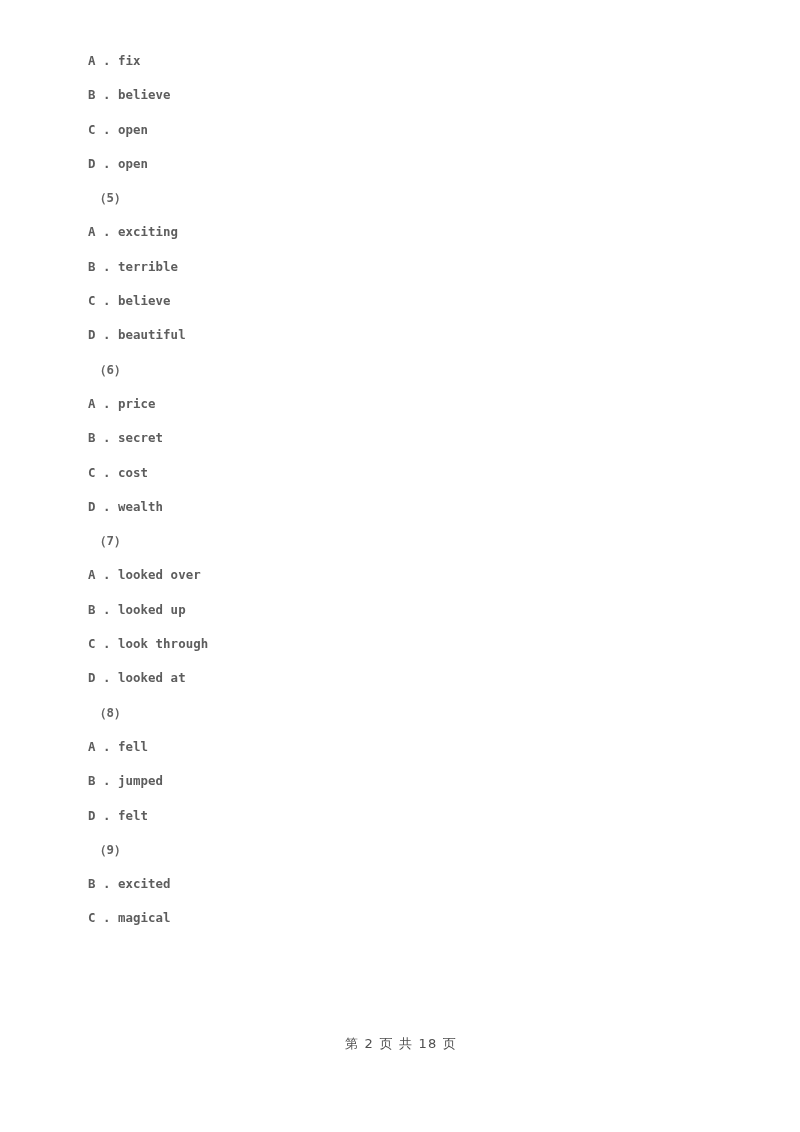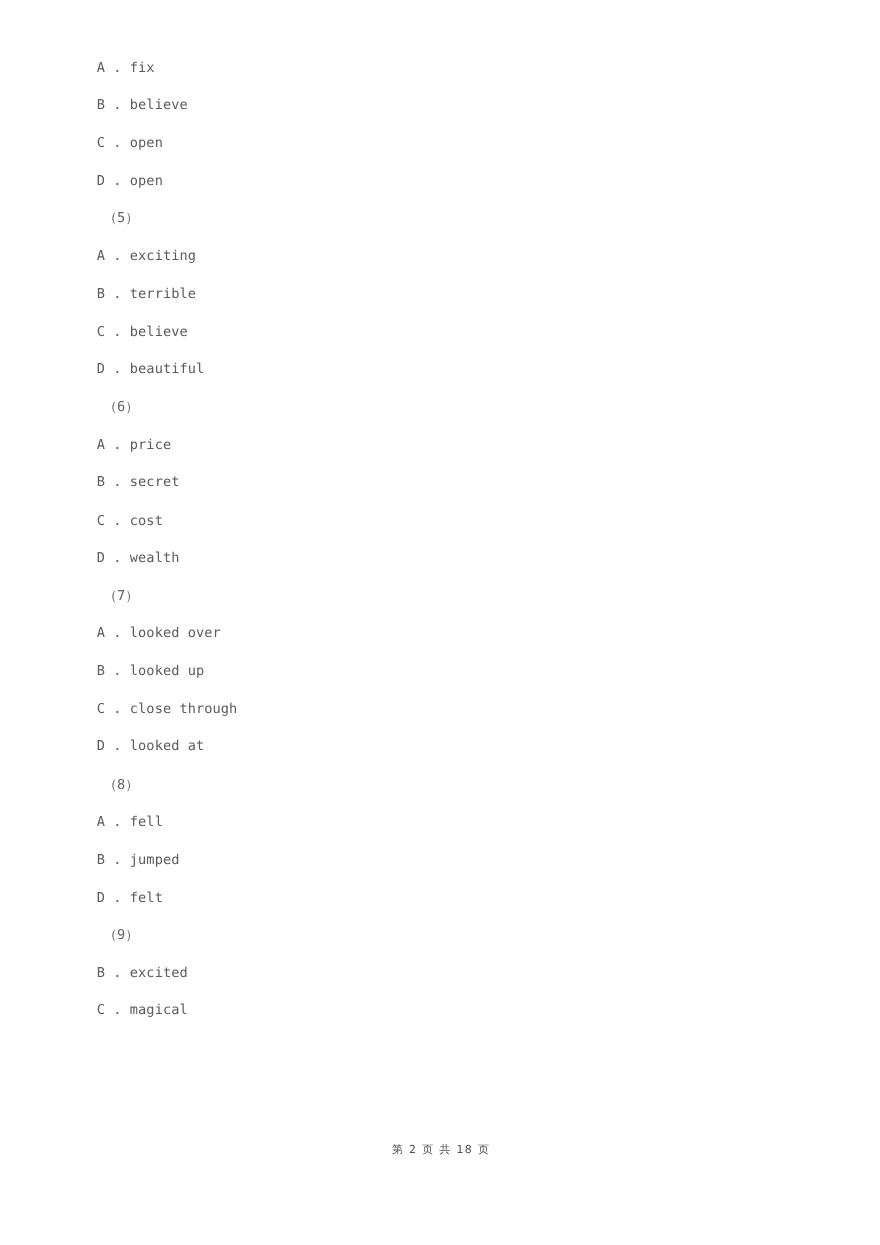--- a/index.html
+++ b/index.html
@@ -38,20 +38,21 @@
   .line {
     height: 34.3px;
     line-height: 34.3px;
     white-space: pre;
     font-family: "DejaVu Sans Mono", "Liberation Mono", monospace;
     font-size: 12.4px;
     letter-spacing: 0.05px;
     color: #5d5d5d;
     margin: 0;
     padding: 0;
+    font-weight: bold;
   }
 
   
   .line.option {
     padding-left: 0px;
   }
 
   
   .line.qnum {
     padding-left: 6px;
@@ -73,21 +74,21 @@
     position: absolute;
     left: 0;
     top: 1033px;
     width: 800px;
     text-align: center;
     color: #4a4a4a;
   }
   .footer-inner {
     display: inline-block;
     font-family: "DejaVu Sans", "Liberation Sans", sans-serif;
-    font-size: 10px;
+    font-size: 13px;
     letter-spacing: 1.2px;
     white-space: pre;
     color: #4f4f4f;
     transform: translateX(1px);
   }
 </style>
 </head>
 <body>
 
 <div class="page">
@@ -104,21 +105,21 @@
       <div class="line option"><span class="opt-letter">C</span><span class="opt-sep"> . </span><span class="opt-text">believe</span></div>
       <div class="line option"><span class="opt-letter">D</span><span class="opt-sep"> . </span><span class="opt-text">beautiful</span></div>
       <div class="line qnum">（6）</div>
       <div class="line option"><span class="opt-letter">A</span><span class="opt-sep"> . </span><span class="opt-text">price</span></div>
       <div class="line option"><span class="opt-letter">B</span><span class="opt-sep"> . </span><span class="opt-text">secret</span></div>
       <div class="line option"><span class="opt-letter">C</span><span class="opt-sep"> . </span><span class="opt-text">cost</span></div>
       <div class="line option"><span class="opt-letter">D</span><span class="opt-sep"> . </span><span class="opt-text">wealth</span></div>
       <div class="line qnum">（7）</div>
       <div class="line option"><span class="opt-letter">A</span><span class="opt-sep"> . </span><span class="opt-text">looked over</span></div>
       <div class="line option"><span class="opt-letter">B</span><span class="opt-sep"> . </span><span class="opt-text">looked up</span></div>
-      <div class="line option"><span class="opt-letter">C</span><span class="opt-sep"> . </span><span class="opt-text">close through</span></div>
+      <div class="line option"><span class="opt-letter">C</span><span class="opt-sep"> . </span><span class="opt-text">look through</span></div>
       <div class="line option"><span class="opt-letter">D</span><span class="opt-sep"> . </span><span class="opt-text">looked at</span></div>
       <div class="line qnum">（8）</div>
       <div class="line option"><span class="opt-letter">A</span><span class="opt-sep"> . </span><span class="opt-text">fell</span></div>
       <div class="line option"><span class="opt-letter">B</span><span class="opt-sep"> . </span><span class="opt-text">jumped</span></div>
       <div class="line option"><span class="opt-letter">D</span><span class="opt-sep"> . </span><span class="opt-text">felt</span></div>
       <div class="line qnum">（9）</div>
       <div class="line option"><span class="opt-letter">B</span><span class="opt-sep"> . </span><span class="opt-text">excited</span></div>
       <div class="line option"><span class="opt-letter">C</span><span class="opt-sep"> . </span><span class="opt-text">magical</span></div>
     </div>
 

